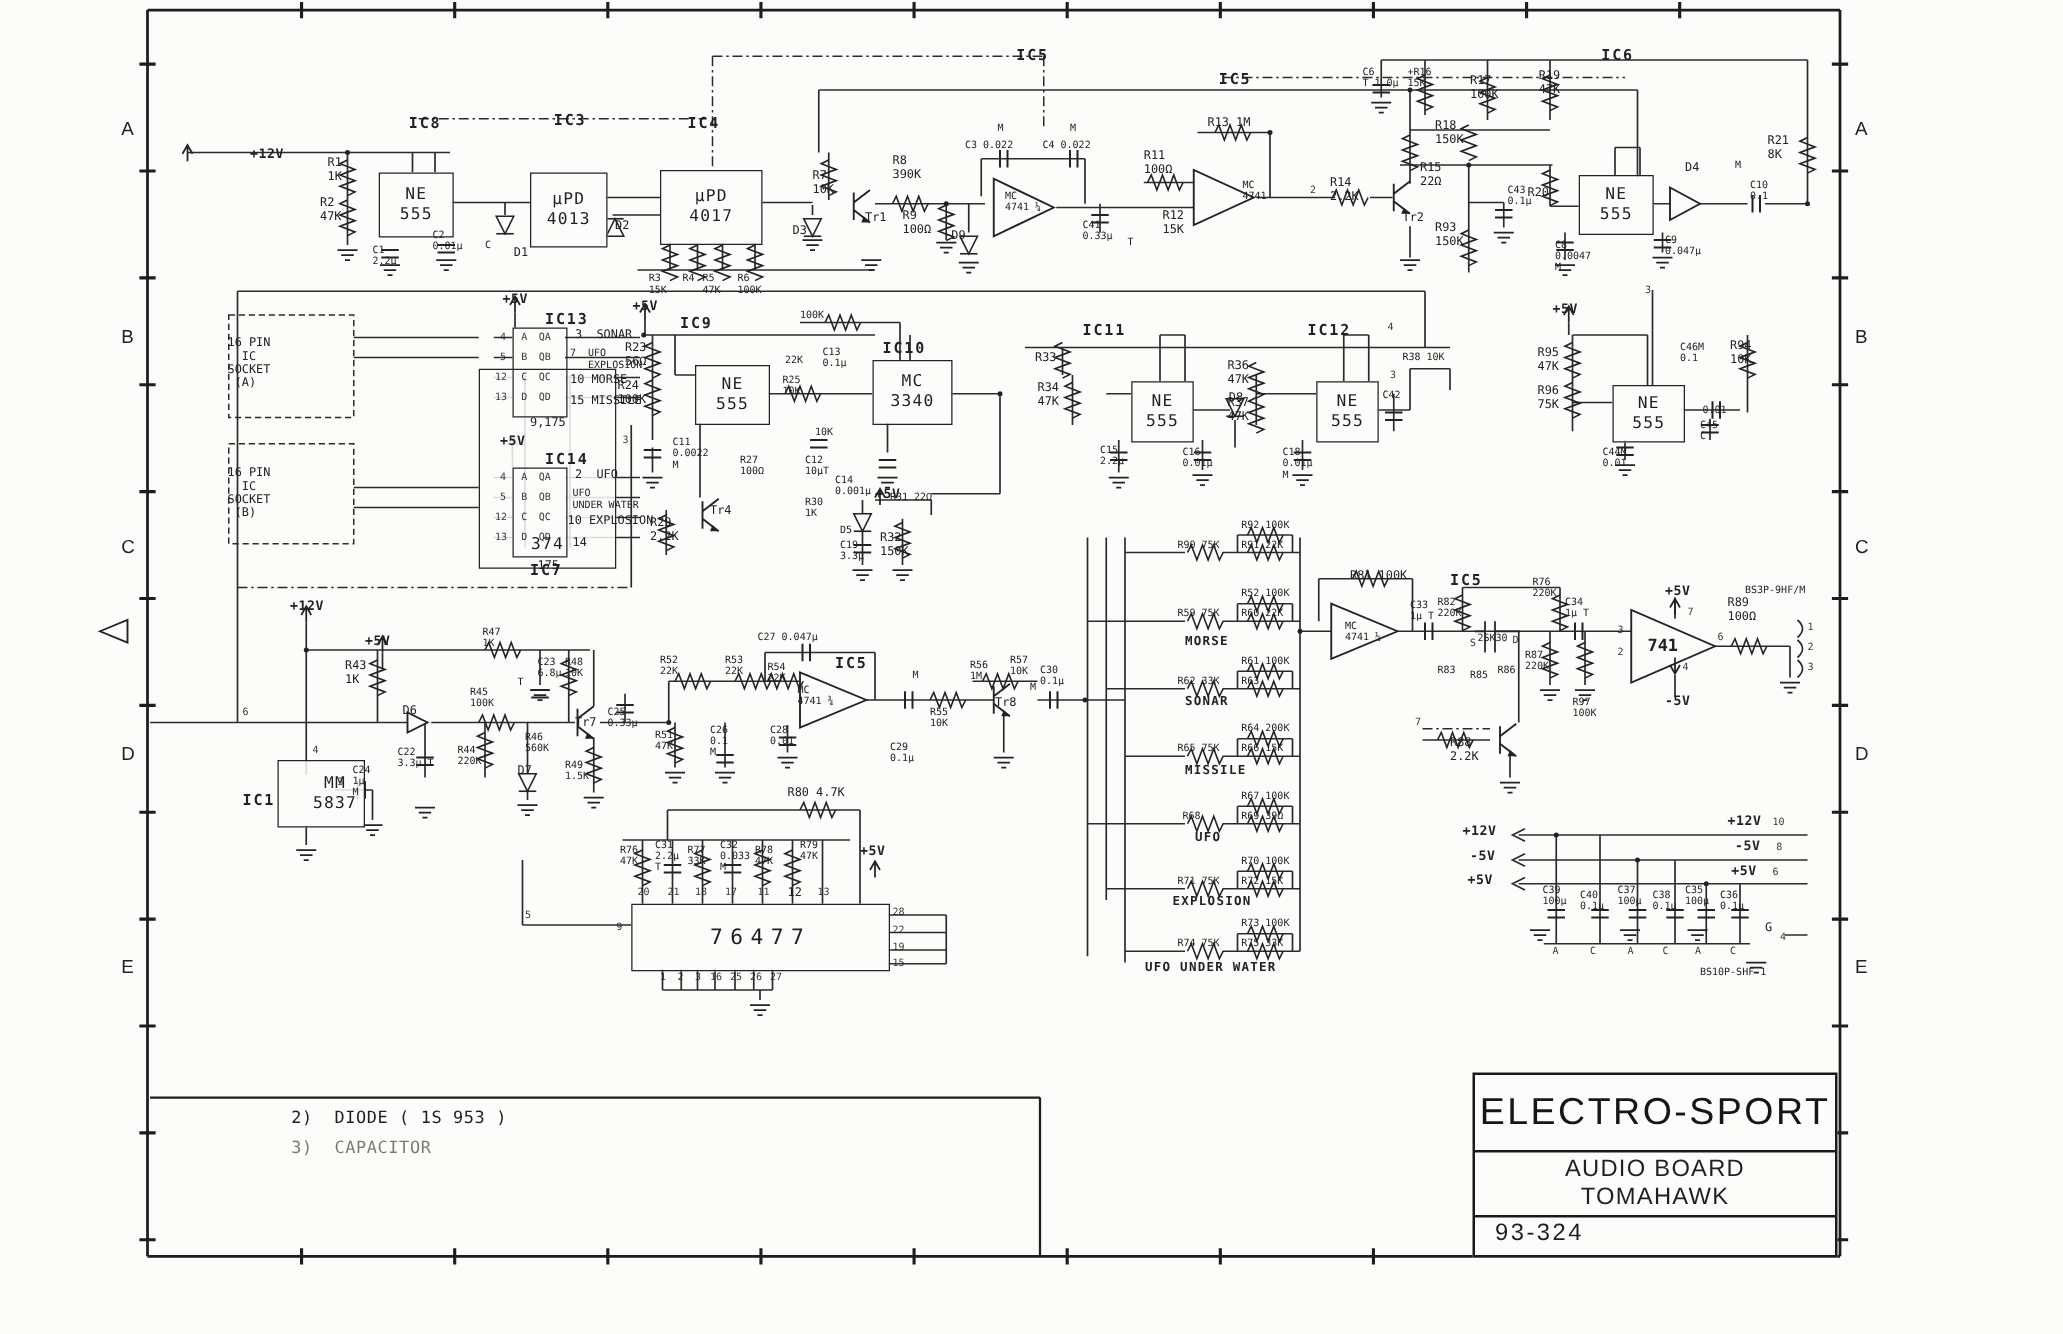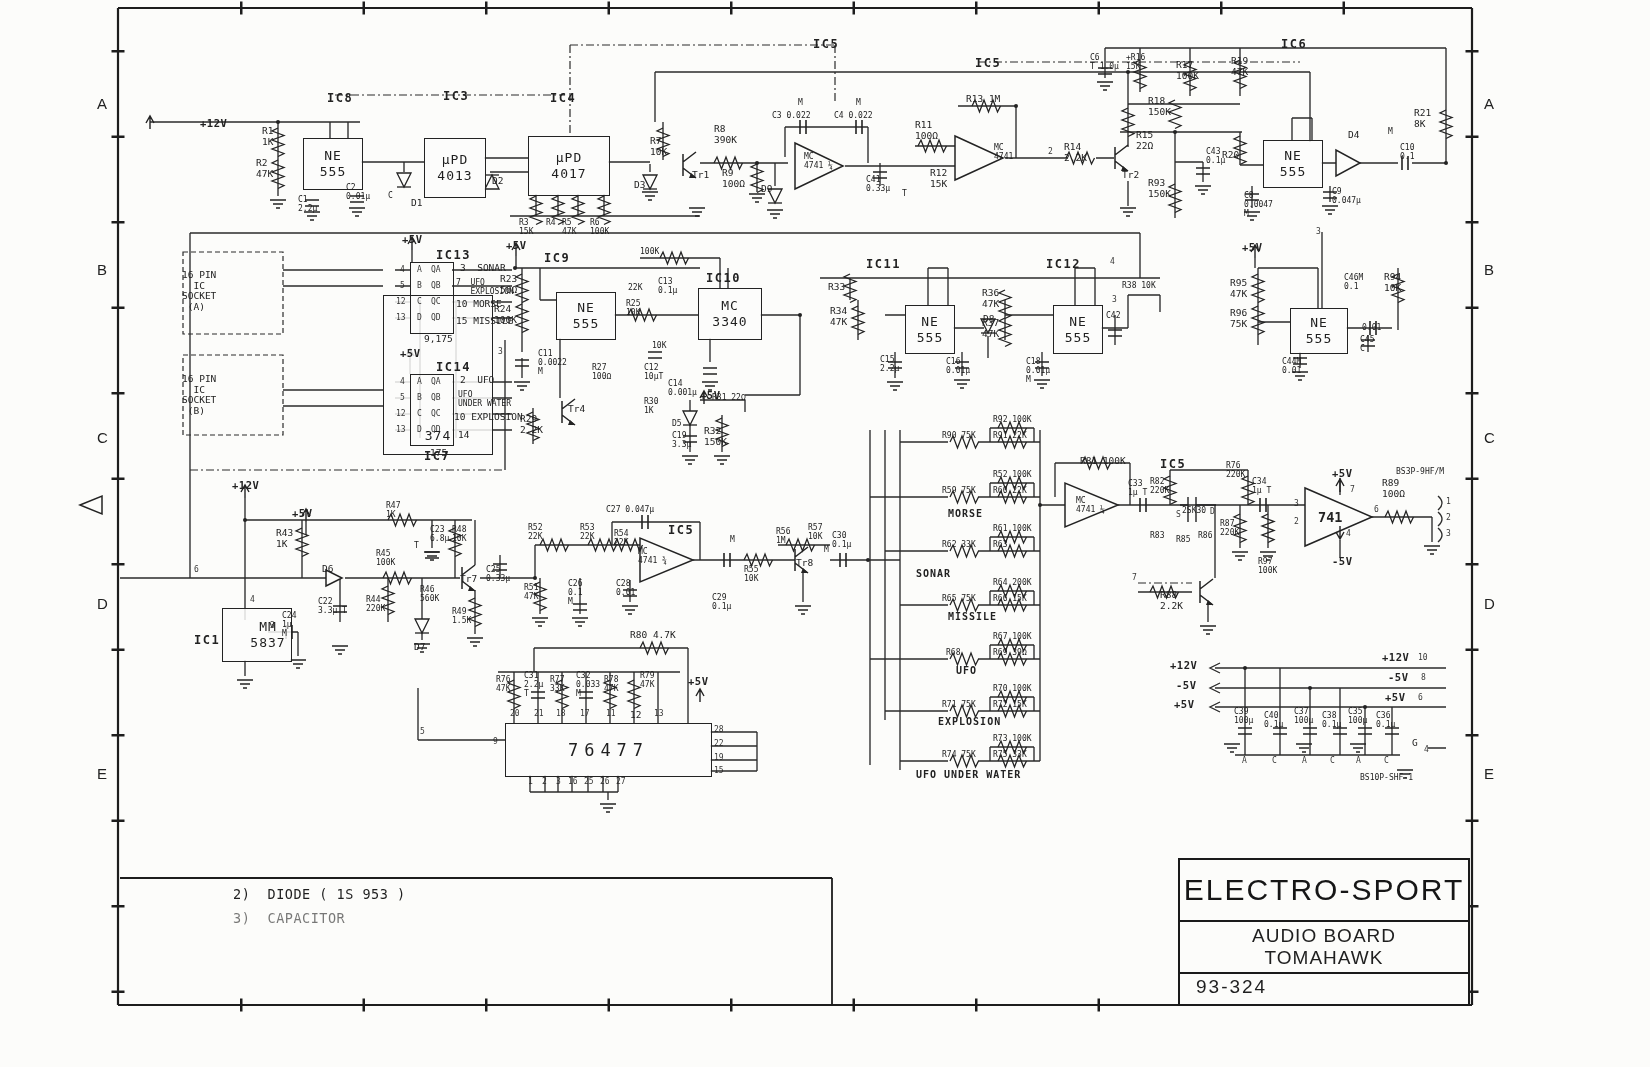--- a/index.html
+++ b/index.html
@@ -614,21 +614,21 @@
       <span class="lbl sm" style="left: 993px; top: 416px;">R92 100K</span>
       <span class="lbl sm" style="left: 942px; top: 432px;">R90 75K</span>
       <span class="lbl sm" style="left: 993px; top: 432px;">R91 22K</span>
       <span class="lbl sm" style="left: 993px; top: 471px;">R52 100K</span>
       <span class="lbl sm" style="left: 942px; top: 487px;">R59 75K</span>
       <span class="lbl sm" style="left: 993px; top: 487px;">R60 22K</span>
       <span class="lbl snd" style="left: 948px; top: 508px;">MORSE</span>
       <span class="lbl sm" style="left: 993px; top: 525px;">R61 100K</span>
       <span class="lbl sm" style="left: 942px; top: 541px;">R62 33K</span>
       <span class="lbl sm" style="left: 993px; top: 541px;">R63</span>
-      <span class="lbl snd" style="left: 916px; top: 556px; margin-top: 12px;">SONAR</span>
+      <span class="lbl snd" style="left: 948px; top: 556px;">SONAR</span>
       <span class="lbl sm" style="left: 993px; top: 579px;">R64 200K</span>
       <span class="lbl sm" style="left: 942px; top: 595px;">R65 75K</span>
       <span class="lbl sm" style="left: 993px; top: 595px;">R66 15K</span>
       <span class="lbl snd" style="left: 948px; top: 611px;">MISSILE</span>
       <span class="lbl sm" style="left: 993px; top: 633px;">R67 100K</span>
       <span class="lbl sm" style="left: 946px; top: 649px;">R68</span>
       <span class="lbl sm" style="left: 993px; top: 649px;">R69 39Ω</span>
       <span class="lbl snd" style="left: 956px; top: 665px;">UFO</span>
       <span class="lbl sm" style="left: 993px; top: 685px;">R70 100K</span>
       <span class="lbl sm" style="left: 942px; top: 701px;">R71 75K</span>
@@ -689,21 +689,21 @@
 1K</span>
       <span class="lbl sm" style="left: 430px; top: 526px;">C23
 6.8μ</span>
       <span class="lbl sm" style="left: 414px; top: 542px;">T</span>
       <span class="lbl sm" style="left: 452px; top: 526px;">R48
 10K</span>
       <span class="lbl sm" style="left: 318px; top: 598px;">C22
 3.3μ T</span>
       <span class="lbl sm" style="left: 366px; top: 596px;">R44
 220K</span>
-      <span class="lbl" style="left: 414px; top: 612px; margin-top: 30px;">D7</span>
+      <span class="lbl" style="left: 414px; top: 612px;">D7</span>
       <span class="lbl sm" style="left: 420px; top: 586px;">R46
 560K</span>
       <span class="lbl" style="left: 460px; top: 574px;">Tr7</span>
       <span class="lbl sm" style="left: 452px; top: 608px;">R49
 1.5K</span>
       <span class="lbl sm" style="left: 486px; top: 566px;">C25
 0.33μ</span>
       <span class="lbl sm" style="left: 524px; top: 584px;">R51
 47K</span>
       <span class="lbl sm" style="left: 568px; top: 580px;">C26

